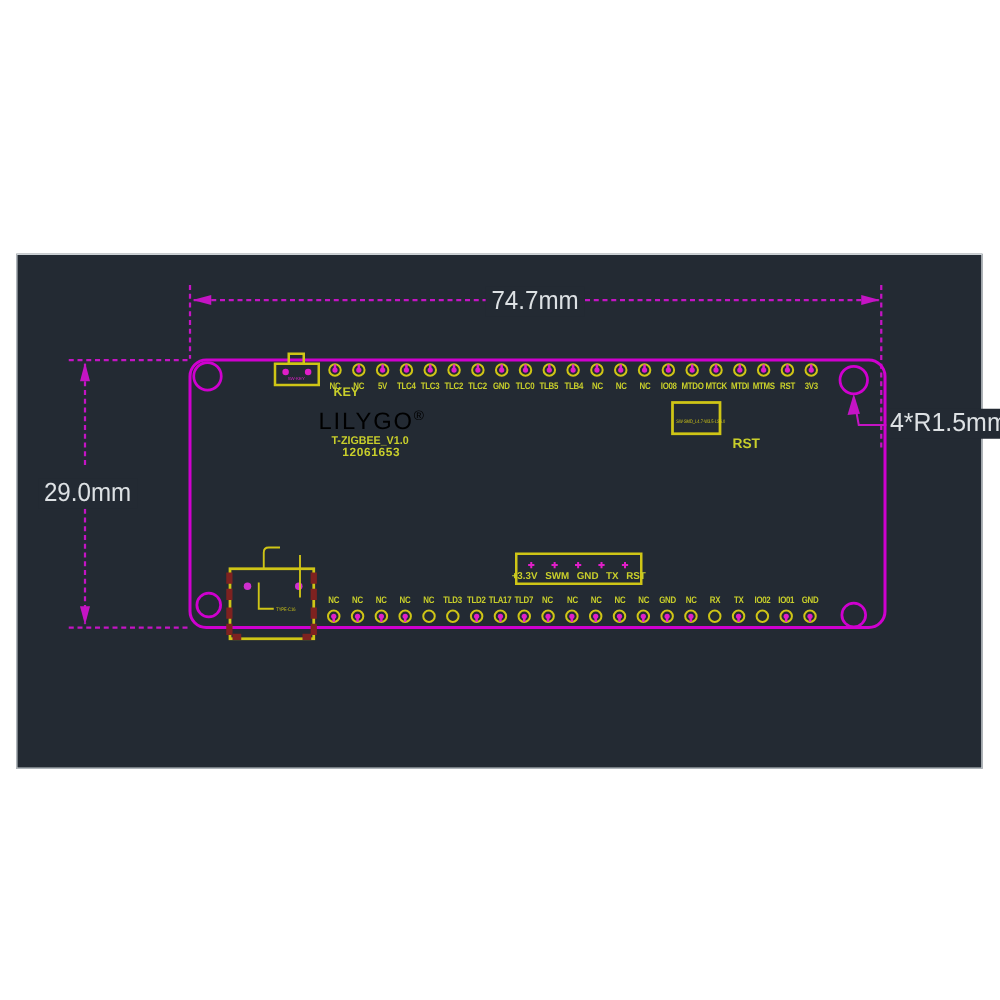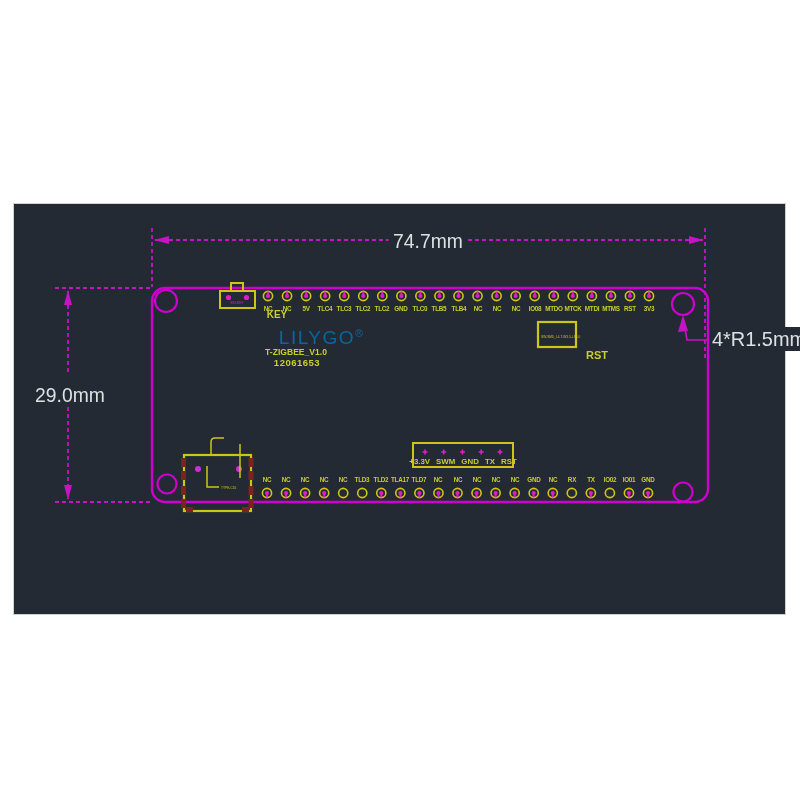--- a/index.html
+++ b/index.html
@@ -7,22 +7,22 @@
          font-family:"Liberation Sans",sans-serif;}
   #cad{position:absolute;left:13px;top:203px;width:773px;height:412px;
        background:#232a33;border:1px solid #ccd2d6;box-sizing:border-box;}
   #draw{position:absolute;left:0;top:0;width:800px;height:800px;pointer-events:none;}
   .txt{position:absolute;white-space:nowrap;}
   .dim{color:#dde1e4;font-size:21px;background:#232a33;padding:0 5px;
        transform:translate(-50%,-50%) scaleX(0.92);}
   .dim-left{transform:translate(0,-50%) scaleX(0.95);transform-origin:left center;
        color:#dde1e4;font-size:21px;background:#232a33;padding:0 2px;}
   .ylw{color:#c9cf2b;}
-  .logo{font-size:19px;letter-spacing:1.5px;color:#0369a1;
-        transform:translate(-50%,-50%);font-weight:normal;margin-left:24px;}
+  .logo{font-size:19px;letter-spacing:1.5px;color:#000000;
+        transform:translate(-50%,-50%);font-weight:normal;}
   .logo sup{font-size:11px;letter-spacing:0;}
   .model{font-size:9px;font-weight:bold;transform:translate(-50%,-50%) scaleX(0.95);}
   .datec{font-size:9.5px;font-weight:bold;transform:translate(-50%,-50%);letter-spacing:0.5px;}
   .btn-label{font-size:10px;font-weight:bold;transform:translate(-50%,-50%);margin-left:40px;}
   .conn5{font-size:8px;font-weight:bold;word-spacing:4px;transform:translate(-50%,-50%) scaleX(0.98);}
   .tiny-y{font-size:4px;color:#cfc516;transform:scaleX(0.8);transform-origin:left center;}
   .tiny-m{font-size:3.5px;color:#e01ec8;transform:translate(-50%,-50%);}
   .pin-label{position:absolute;width:44px;margin-left:-22px;text-align:center;
              font-size:7.5px;font-weight:bold;color:#c9cf2b;
              transform:scaleX(0.84);letter-spacing:-0.3px;}

